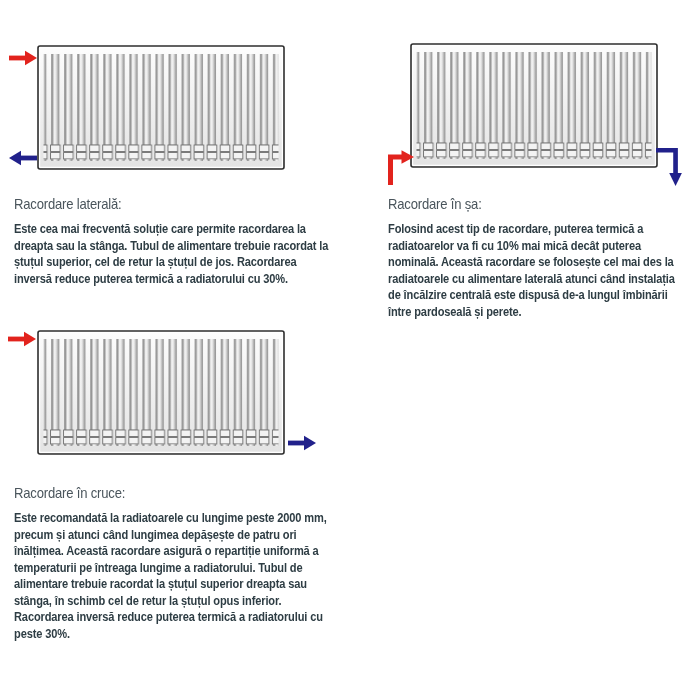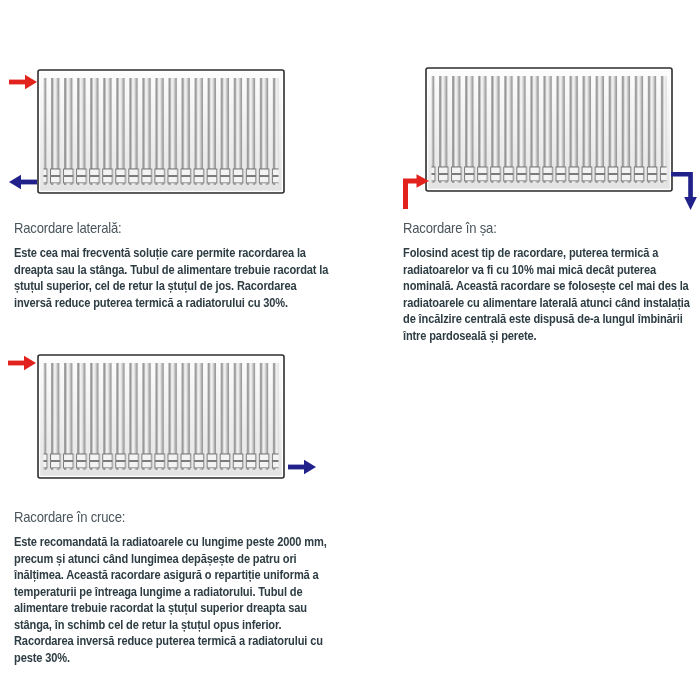--- a/index.html
+++ b/index.html
@@ -1,21 +1,21 @@
 <!DOCTYPE html>
 <html lang="ro"><head>
 <meta charset="utf-8">
 <style>
   html,body { margin:0; padding:0; }
   .page {
     position:relative; width:700px; height:700px;
     background:#ffffff; overflow:hidden;
     font-family:"Liberation Sans","DejaVu Sans",sans-serif;
   }
-  .section { position:absolute;margin-top:24px; }
+  .section { position:absolute; }
   .abs { position:absolute; }
 
   .radiator-svg { display:block; }
 
   .arrow { color:#e2231d; }
   .arrow.return { color:#21218b; }
   .arrow svg { display:block; width:100%; height:100%; }
   .flip { transform:scaleX(-1); }
 
   .section-title {
@@ -82,21 +82,21 @@
     </svg>
     <div class="abs arrow return flip" style="left:9px;top:150px;width:28px;height:16px">
       <svg viewBox="0 0 28 16">
           <use href="#arrowRight"></use>
         </svg>
     </div>
     <h2 class="abs section-title" style="left:14px;top:196px">Racordare laterală:</h2>
     <p class="abs section-body" style="left:14px;top:221px;width:358px">Este cea mai frecventă soluție care permite racordarea la dreapta sau la stânga. Tubul de alimentare trebuie racordat la ștuțul superior, cel de retur la ștuțul de jos. Racordarea inversă reduce puterea termică a radiatorului cu 30%.</p>
   </div>
 
-  <div class="section" style="left:395px;top:0;width:305px;height:320px">
+  <div class="section" style="left:380px;top:0;width:305px;height:320px">
     <svg class="abs radiator-svg" style="left:30px;top:43px" width="248" height="125" viewBox="0 0 248 125">
       <use href="#radiatorSym"></use>
     </svg>
     <div class="abs arrow supply" style="left:6px;top:147px;width:29px;height:38px">
       <svg viewBox="0 0 29 38">
           <use href="#arrowUpRight"></use>
         </svg>
     </div>
     <div class="abs arrow return" style="left:276px;top:146px;width:27px;height:42px">
       <svg viewBox="0 0 29 45">

